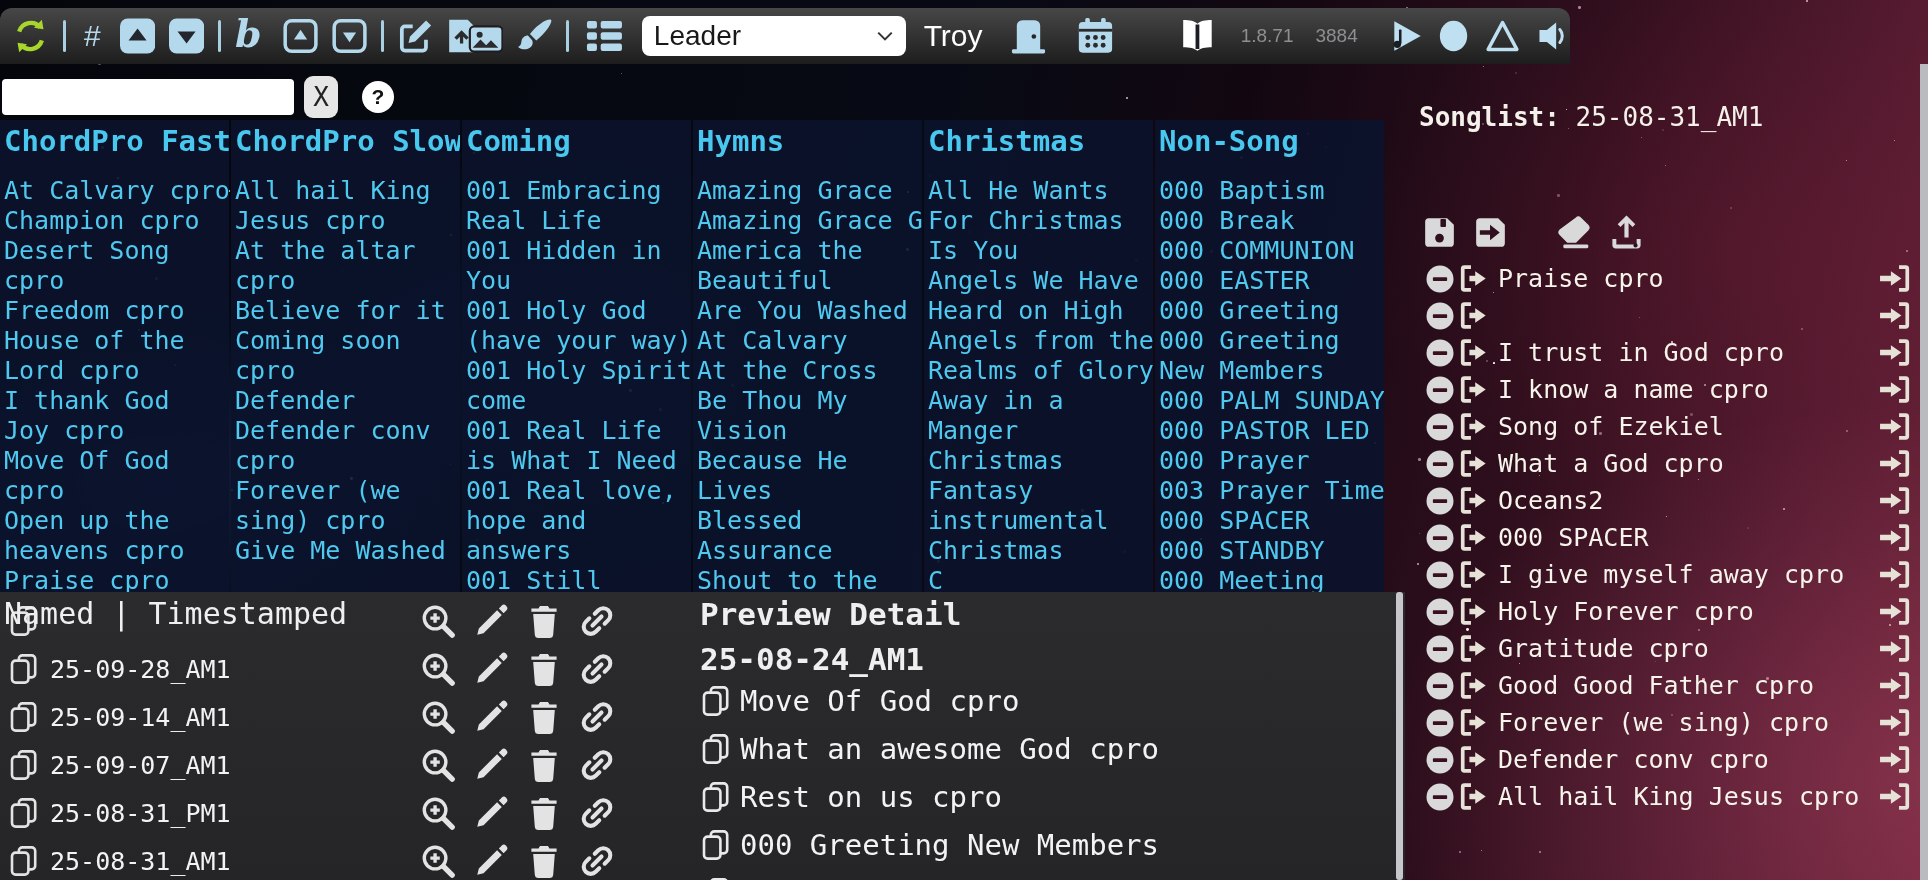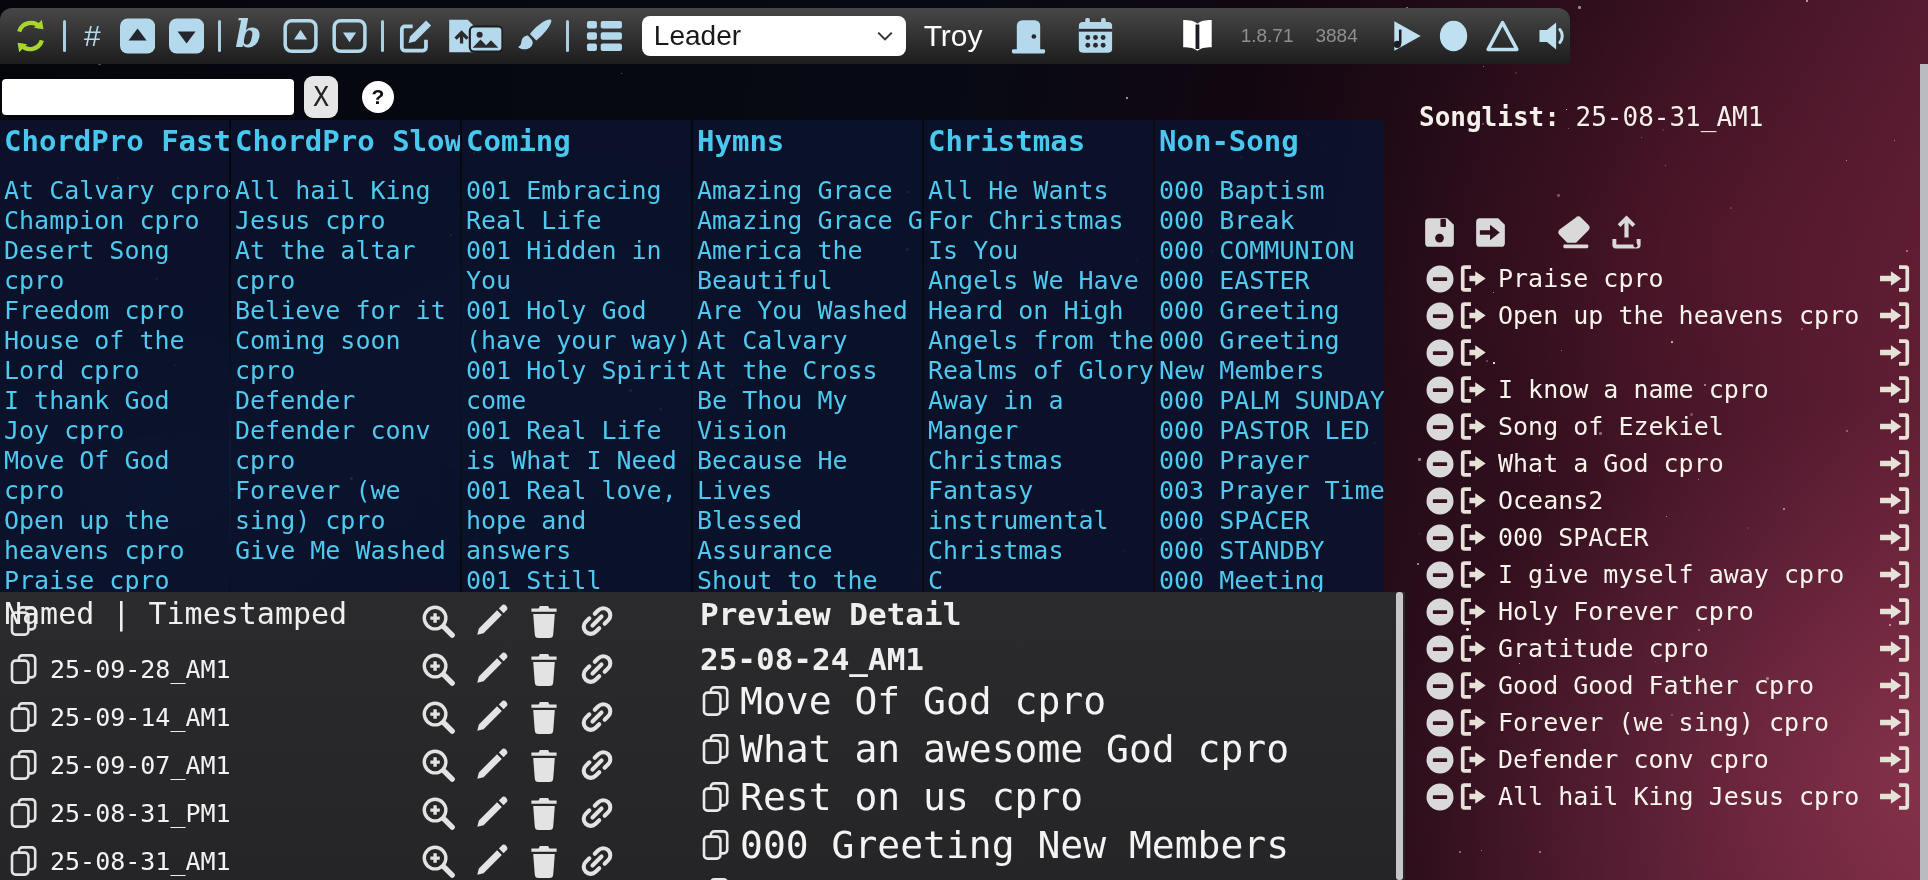--- a/index.html
+++ b/index.html
@@ -66,21 +66,21 @@
   .nt-label{font-size:25px;color:#f3f3f3;margin-left:10px;white-space:pre;}
   .nt-actions{position:absolute;left:420px;top:0;height:48px;display:flex;align-items:center;gap:17px;}
   .nt-actions .ic{width:36px;height:36px;color:#e3e3e3;}
   .nt-row.partial{margin-top:-34px;}
 
   #preview{position:absolute;left:690px;top:0;width:715px;height:288px;overflow:hidden;}
   #preview-header{font-weight:bold;font-size:31px;color:#efefef;padding:4px 0 0 10px;white-space:pre;}
   #preview-name{font-weight:bold;font-size:31px;color:#efefef;padding:9px 0 0 10px;white-space:pre;}
   .pv-row{height:48px;display:flex;align-items:center;margin-top:0px;}
   .pv-copy{width:32px;height:36px;color:#e9e9e9;margin-left:10px;}
-  .pv-label{font-size:38px;color:#f3f3f3;margin-left:8px;white-space:pre;}
+  .pv-label{font-size:29px;color:#f3f3f3;margin-left:8px;white-space:pre;}
 
   
   #songlist{position:absolute;left:1405px;top:64px;width:515px;height:816px;overflow:hidden;color:#f4f1ea;}
   #sl-title{padding:38px 0 0 14px;font-size:26px;white-space:pre;}
   #sl-title b{font-weight:bold;}
   #sl-tools{position:absolute;left:16px;top:148px;height:40px;display:flex;align-items:center;}
   #sl-tools .ic{width:37px;height:37px;color:#d9d9d9;}
   #sl-tools .ic:nth-child(2){margin-left:14px;}
   #sl-tools .ic:nth-child(3){margin-left:46px;}
   #sl-tools .ic:nth-child(4){margin-left:16px;}
@@ -887,41 +887,41 @@
               <circle cx="8" cy="8" r="7.2" fill="currentColor"></circle>
               <rect x="4.2" y="7" width="7.6" height="2" rx=".4" fill="#38101f"></rect>
             </svg>
           </span>
           <span class="ic sl-export">
             <svg viewBox="0 0 18 16" fill="currentColor">
               <path d="M6.4 1.2H3A1.8 1.8 0 0 0 1.2 3v10A1.8 1.8 0 0 0 3 14.8h3.4v-1.9H3.1V3.1h3.3z"></path>
               <path d="M8.6 4.2 14 8l-5.4 3.8V9.4H5.6V6.6h3z"></path>
             </svg>
           </span>
-          <span class="sl-label">Open up the heavens cpro</span>
-          <span class="ic sl-enter">
-            <svg viewBox="0 0 18 16" fill="currentColor">
-              <path d="M11.6 1.2H15A1.8 1.8 0 0 1 16.8 3v10a1.8 1.8 0 0 1-1.8 1.8h-3.4v-1.9h3.3V3.1h-3.3z"></path>
-              <path d="M7.4 4.2 12.8 8l-5.4 3.8V9.4H1.8V6.6h5.6z"></path>
-            </svg>
-          </span>
-        </div>
-        <div class="sl-row">
-          <span class="ic sl-minus">
-            <svg viewBox="0 0 16 16">
-              <circle cx="8" cy="8" r="7.2" fill="currentColor"></circle>
-              <rect x="4.2" y="7" width="7.6" height="2" rx=".4" fill="#38101f"></rect>
-            </svg>
-          </span>
-          <span class="ic sl-export">
-            <svg viewBox="0 0 18 16" fill="currentColor">
-              <path d="M6.4 1.2H3A1.8 1.8 0 0 0 1.2 3v10A1.8 1.8 0 0 0 3 14.8h3.4v-1.9H3.1V3.1h3.3z"></path>
-              <path d="M8.6 4.2 14 8l-5.4 3.8V9.4H5.6V6.6h3z"></path>
-            </svg>
-          </span>
+          <span class="ic sl-enter">
+            <svg viewBox="0 0 18 16" fill="currentColor">
+              <path d="M11.6 1.2H15A1.8 1.8 0 0 1 16.8 3v10a1.8 1.8 0 0 1-1.8 1.8h-3.4v-1.9h3.3V3.1h-3.3z"></path>
+              <path d="M7.4 4.2 12.8 8l-5.4 3.8V9.4H1.8V6.6h5.6z"></path>
+            </svg>
+          </span>
+        </div>
+        <div class="sl-row">
+          <span class="ic sl-minus">
+            <svg viewBox="0 0 16 16">
+              <circle cx="8" cy="8" r="7.2" fill="currentColor"></circle>
+              <rect x="4.2" y="7" width="7.6" height="2" rx=".4" fill="#38101f"></rect>
+            </svg>
+          </span>
+          <span class="ic sl-export">
+            <svg viewBox="0 0 18 16" fill="currentColor">
+              <path d="M6.4 1.2H3A1.8 1.8 0 0 0 1.2 3v10A1.8 1.8 0 0 0 3 14.8h3.4v-1.9H3.1V3.1h3.3z"></path>
+              <path d="M8.6 4.2 14 8l-5.4 3.8V9.4H5.6V6.6h3z"></path>
+            </svg>
+          </span>
+          <span class="sl-label">I trust in God cpro</span>
           <span class="ic sl-enter">
             <svg viewBox="0 0 18 16" fill="currentColor">
               <path d="M11.6 1.2H15A1.8 1.8 0 0 1 16.8 3v10a1.8 1.8 0 0 1-1.8 1.8h-3.4v-1.9h3.3V3.1h-3.3z"></path>
               <path d="M7.4 4.2 12.8 8l-5.4 3.8V9.4H1.8V6.6h5.6z"></path>
             </svg>
           </span>
         </div>
         <div class="sl-row">
           <span class="ic sl-minus">
             <svg viewBox="0 0 16 16">

